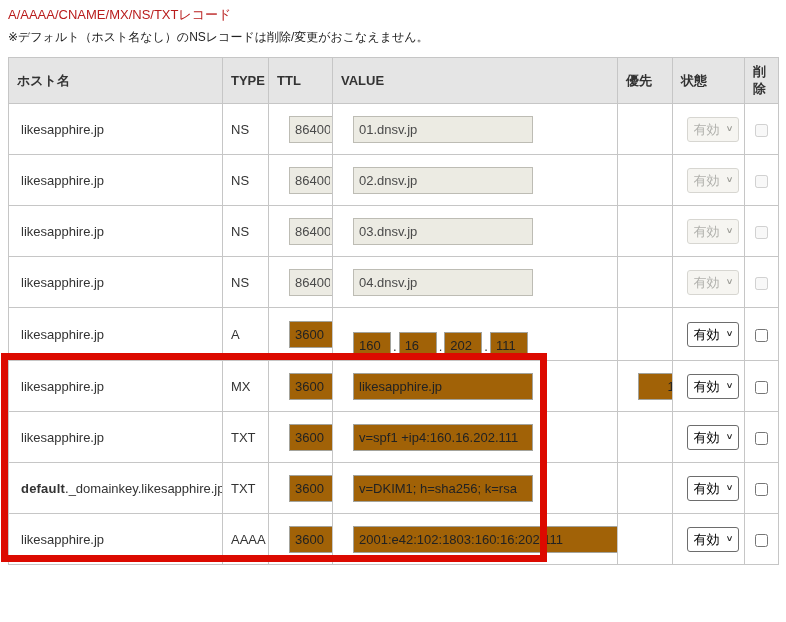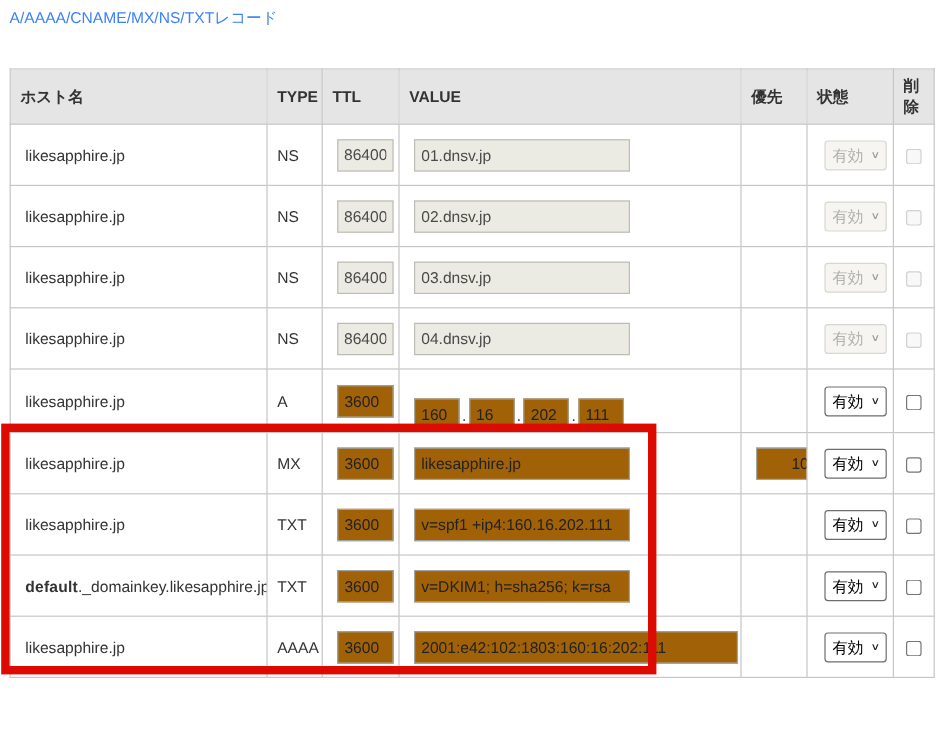--- a/index.html
+++ b/index.html
@@ -1,21 +1,21 @@
 <!DOCTYPE html>
 <html><head>
 <meta charset="utf-8">
 <style>
   html,body { margin:0; padding:0; background:#fff; }
   .page {
     position:relative; width:786px; height:622px; background:#ffffff;
     font-family:"Liberation Sans","DejaVu Sans",sans-serif; color:#222;
     overflow:hidden;
   }
-  .title { position:absolute; left:8px; top:6px; font-size:13px; color:#3b82f6; }
+  .title { position:absolute; left:8px; top:6px; font-size:13px; color:#b91c1c; }
   .note  { position:absolute; left:8px; top:29px; font-size:12px; color:#222; }
 
   table.records {
     position:absolute; left:8px; top:57px; width:770px;
     border-collapse:collapse; table-layout:fixed;
   }
   table.records th, table.records td {
     border:1px solid #c6c6c6; box-sizing:border-box;
     font-size:13px; color:#333; overflow:hidden;
   }
@@ -23,21 +23,21 @@
     background:#e5e5e5; font-weight:bold; text-align:left;
     height:46px; padding:4px 8px;
   }
   th.c-host { padding-left:12px; }
   th.c-prio, th.c-stat { text-align:center; }
   th.c-del  { text-align:center; padding:4px 3px; word-break:break-all; line-height:1.25; }
 
   td { height:51px; background:#fff; }
   td.c-host { padding-left:12px; }
   td.c-type { padding-left:8px; }
-  td.c-ttl, td.c-val, td.c-prio { padding-left:12px; }
+  td.c-ttl, td.c-val, td.c-prio { padding-left:20px; }
   td.c-stat, td.c-del { text-align:center; }
 
   input[type=text] {
     font-family:"Liberation Sans","DejaVu Sans",sans-serif;
     font-size:13px; color:#222; height:27px; box-sizing:border-box;
     border:1px solid #a3a39c; background:#a16207; padding:3px 5px;
   }
   input[type=text]:disabled {
     background:#ecebe3; border-color:#bdbcb4; color:#4a4a4a;
   }
@@ -78,20 +78,21 @@
     border:7px solid #dc0a00; box-sizing:border-box;
     pointer-events:none; background:transparent;
   }
 </style>
 </head>
 <body>
 
 <div class="page">
 
   <div class="title">A/AAAA/CNAME/MX/NS/TXTレコード</div>
+  <div class="note">※デフォルト（ホスト名なし）のNSレコードは削除/変更がおこなえません。</div>
 
   <table class="records">
     <colgroup>
       <col style="width:214px">
         <col style="width:46px">
         <col style="width:64px">
       <col style="width:285px">
         <col style="width:55px">
         <col style="width:72px">
       <col style="width:34px">

